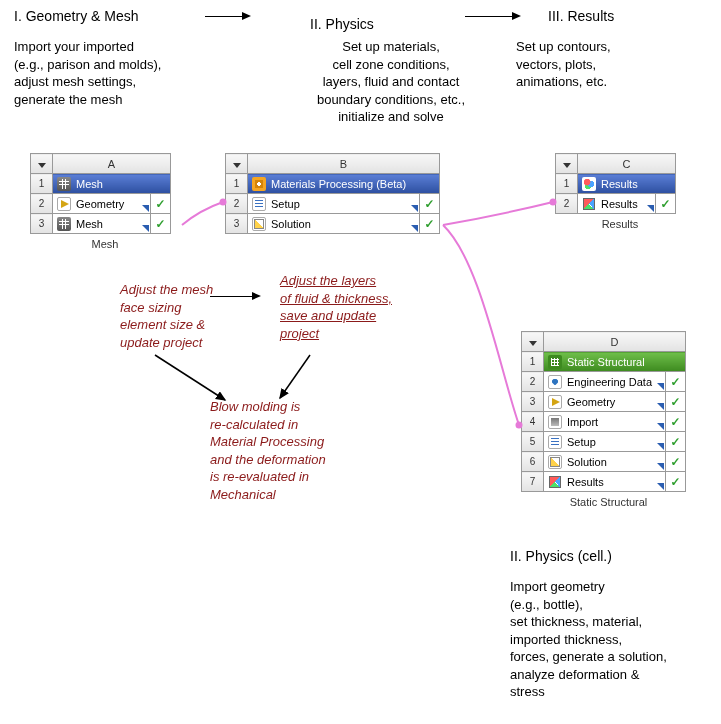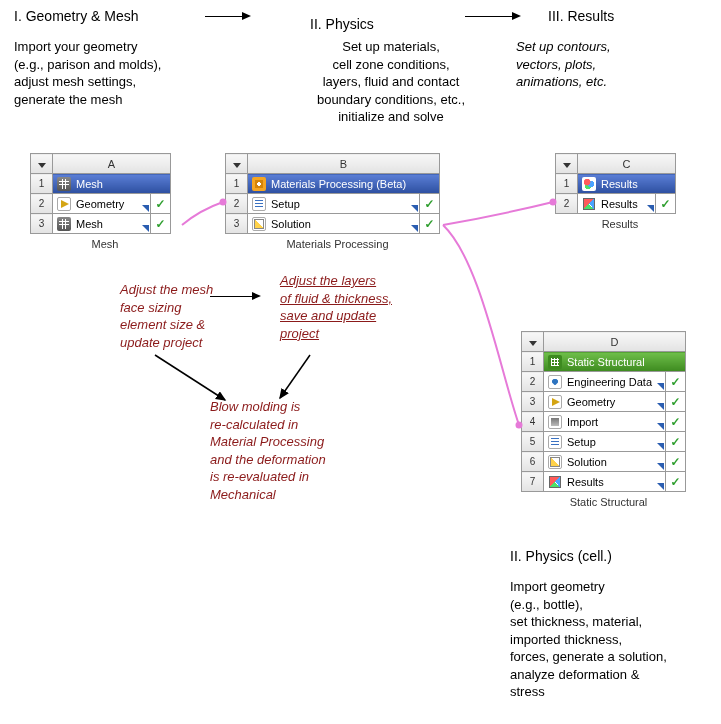--- a/index.html
+++ b/index.html
@@ -201,30 +201,30 @@
 <div class="section-heading" style="left:271px; top:16px;margin-left:39px;">II. Physics</div>
 <div class="section-heading" style="left:548px; top:8px;">III. Results</div>
 
 <div class="arrow-long" style="left:205px; top:16px; width:45px;">
     <div class="shaft"></div>
   </div>
 <div class="arrow-long" style="left:465px; top:16px; width:55px;">
     <div class="shaft"></div>
   </div>
 
-<div class="section-desc" style="left:14px; top:38px; width:230px;">Import your geometry
+<div class="section-desc" style="left:14px; top:38px; width:230px;">Import your imported
 (e.g., parison and molds),
 adjust mesh settings,
 generate the mesh</div>
 <div class="section-desc" style="left:271px; top:38px; width:240px;text-align:center;">Set up materials,
 cell zone conditions,
 layers, fluid and contact
 boundary conditions, etc.,
 initialize and solve</div>
-<div class="section-desc" style="left:516px; top:38px; width:190px;font-style:italic;">Set up contours,
+<div class="section-desc" style="left:516px; top:38px; width:190px;">Set up contours,
 vectors, plots,
 animations, etc.</div>
 
 <div class="schematic" style="left:30px; top:153px; width:150px;">
   <table>
     <tbody>
         <tr>
       <th class="corner"><span class="tri"></span></th>
       <th class="colhead" colspan="2" style="width:118px;">A</th>
     </tr>
@@ -297,21 +297,20 @@
         <div class="inner">
               <span class="icon solution"></span>
               <span>Solution</span>
             </div>
         <span class="corner-tri"></span>
       </td>
       <td class="status"><span class="check">✓</span></td>
     </tr>
   </tbody>
     </table>
-  <div class="caption">Materials Processing</div>
 </div>
 
 <div class="schematic" style="left:555px; top:153px; width:130px;">
   <table>
     <tbody>
         <tr>
       <th class="corner"><span class="tri"></span></th>
       <th class="colhead" colspan="2" style="width:98px;">C</th>
     </tr>
     <tr>

